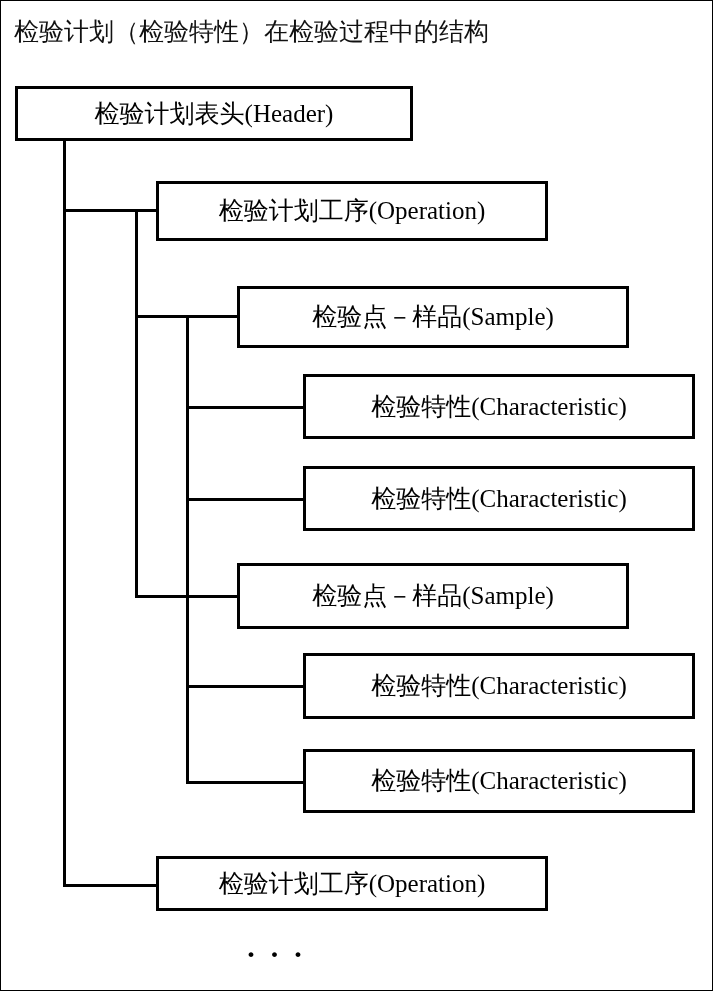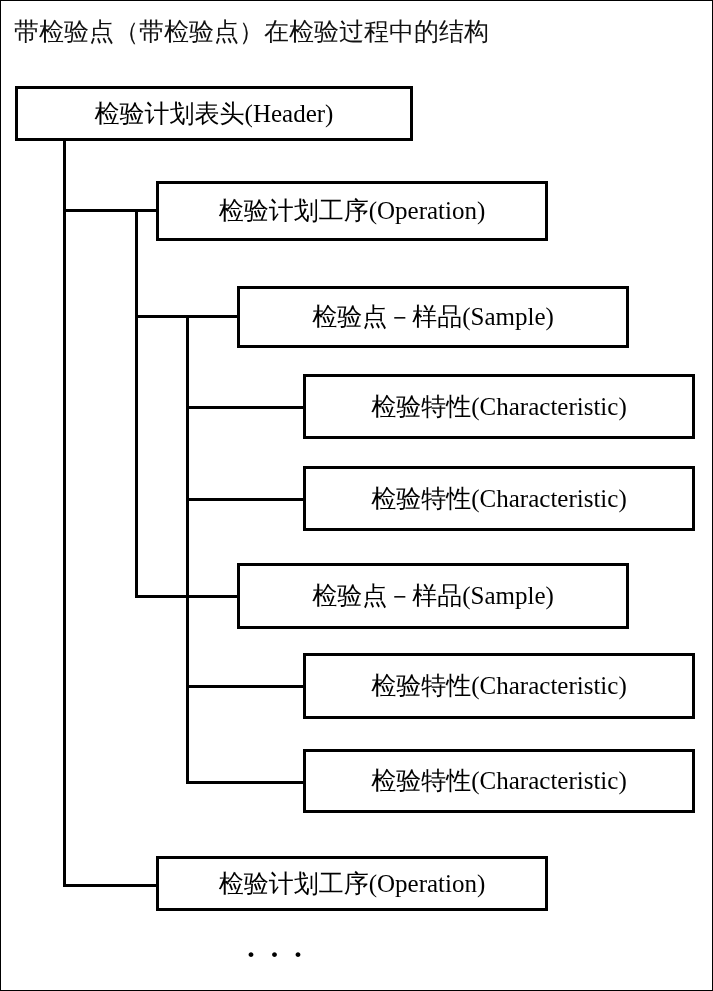--- a/index.html
+++ b/index.html
@@ -60,21 +60,21 @@
     line-height: 1;
     color: #000000;
     white-space: nowrap;
   }
 </style>
 </head>
 <body>
 
 <div id="canvas">
 
-  <div class="title">带检验点（带检验点）在检验过程中的结构</div>
+  <div class="title">检验计划（检验特性）在检验过程中的结构</div>
 
   <div class="line vline" style="left:62px; top:140px; height:746px;"></div>
 
   <div class="line hline" style="left:62px; top:208px; width:95px;"></div>
 
   <div class="line vline" style="left:134px; top:208px; height:388px;"></div>
 
   <div class="line hline" style="left:134px; top:314px; width:104px;"></div>
 
   <div class="line vline" style="left:185px; top:314px; height:468px;"></div>

